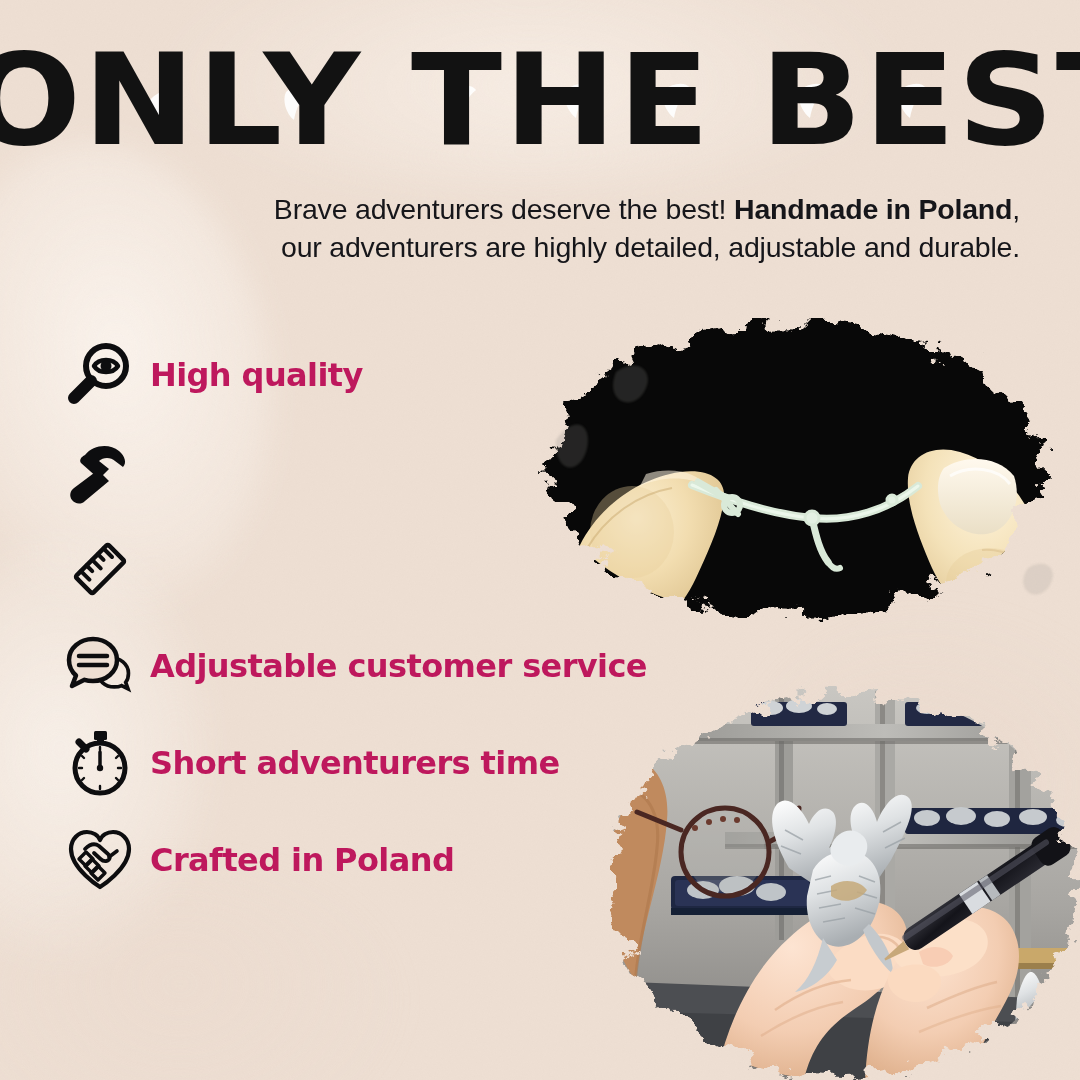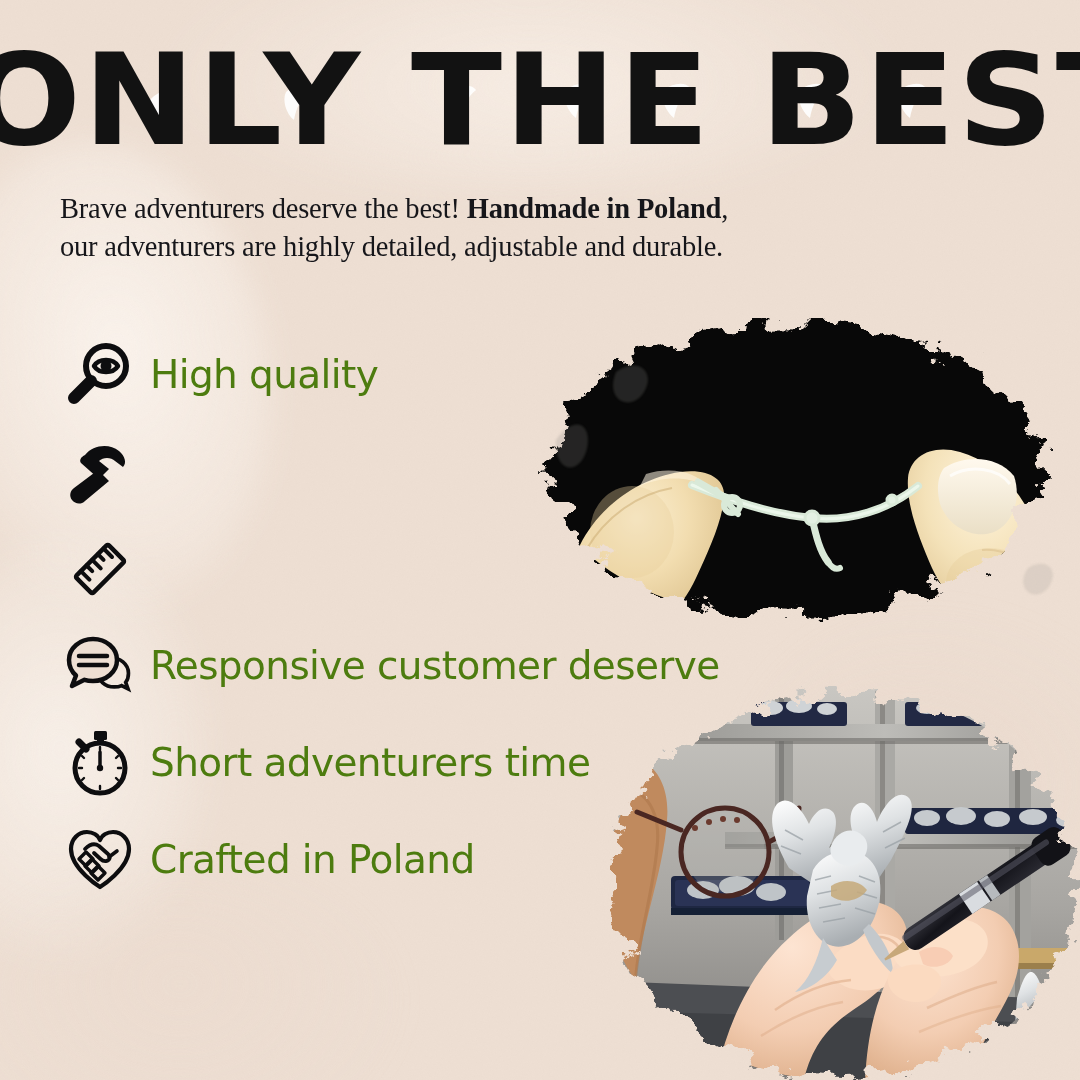--- a/index.html
+++ b/index.html
@@ -47,22 +47,22 @@
     letter-spacing:2px;
     color:#121212;
     white-space:nowrap;
     transform:scaleX(1.06);
   }
   #headline-svg{position:absolute;left:0;top:34px;width:1080px;height:140px;}
 
   
   #subtitle{
     position:absolute;left:60px;top:190px;width:960px;
-    text-align:left;
-    font-family:Liberation Serif, serif;
+    text-align:right;
+    font-family:Liberation Sans, sans-serif;
     font-weight:400;
     font-size:28.5px;
     line-height:38px;
     color:#16161a;
     letter-spacing:-.2px;
   }
   #subtitle b{font-weight:700;}
 
   
   #features{position:absolute;left:62px;top:326px;width:740px;}
@@ -72,25 +72,25 @@
     display:flex;align-items:center;
   }
   .feat .ic{
     width:76px;min-width:76px;height:76px;
     display:flex;align-items:center;justify-content:center;
     margin-right:12px;
   }
   .feat .ic svg{display:block;}
   .feat .lbl{
     font-family:"DejaVu Sans", sans-serif;
-    font-weight:400;
-    font-size:39px;
+    font-weight:700;
+    font-size:32px;
     line-height:42px;
     letter-spacing:-.6px;
-    color:#4d7c0f;
+    color:#be185d;
     white-space:nowrap;
   }
 
   
   .photo{position:absolute;overflow:visible;}
 
   #photo-top{left:520px;top:300px;width:540px;height:330px;}
   #photo-bottom{left:575px;top:680px;width:505px;height:400px;}
 
   .ph-svg{position:absolute;left:0;top:0;}
@@ -477,21 +477,21 @@
           <path d="M36 44 C 36 54, 44 61, 54 61 C 57 61, 60 60.5, 62 59.5
                    L 69 63 L 66.5 56 C 68.5 53.5, 69.5 49.5, 69.5 46
                    C 69.5 36, 60 29, 50 29 C 40 29, 36 36, 36 44 Z" transform="translate(-6,-2) scale(0.92) translate(6,2)" fill="none" stroke="#0D0D0F" stroke-width="4"></path>
           <path d="M4 29 C 4 17, 15 8, 28 8 C 41 8, 52 17, 52 29
                    C 52 41, 41 50, 28 50 C 25 50, 22 49.6, 19.5 48.8
                    L 7 55 L 11 44.5 C 6.5 40.5, 4 35, 4 29 Z" fill="#EEDFD3" stroke="#0D0D0F" stroke-width="4.5" stroke-linejoin="round"></path>
           <path d="M14 25 L 42 25" stroke="#0D0D0F" stroke-width="4.5" stroke-linecap="round"></path>
           <path d="M14 34 L 42 34" stroke="#0D0D0F" stroke-width="4.5" stroke-linecap="round"></path>
         </svg>
       </span>
-      <span class="lbl">Responsive customer deserve</span>
+      <span class="lbl">Adjustable customer service</span>
     </div>
 
     <div class="feat">
       <span class="ic">
         <svg width="70" height="70" viewBox="0 0 70 70">
           <circle cx="35" cy="40" r="25" fill="none" stroke="#0D0D0F" stroke-width="5"></circle>
           <rect x="29" y="3" width="13" height="9" rx="1.5" fill="#0D0D0F"></rect>
           <rect x="32" y="11" width="7" height="6" fill="#0D0D0F"></rect>
           <path d="M14 14 L 21 21" stroke="#0D0D0F" stroke-width="7" stroke-linecap="round"></path>
           <path d="M35 40 L 35 24" stroke="#0D0D0F" stroke-width="3.5" stroke-linecap="round"></path>

